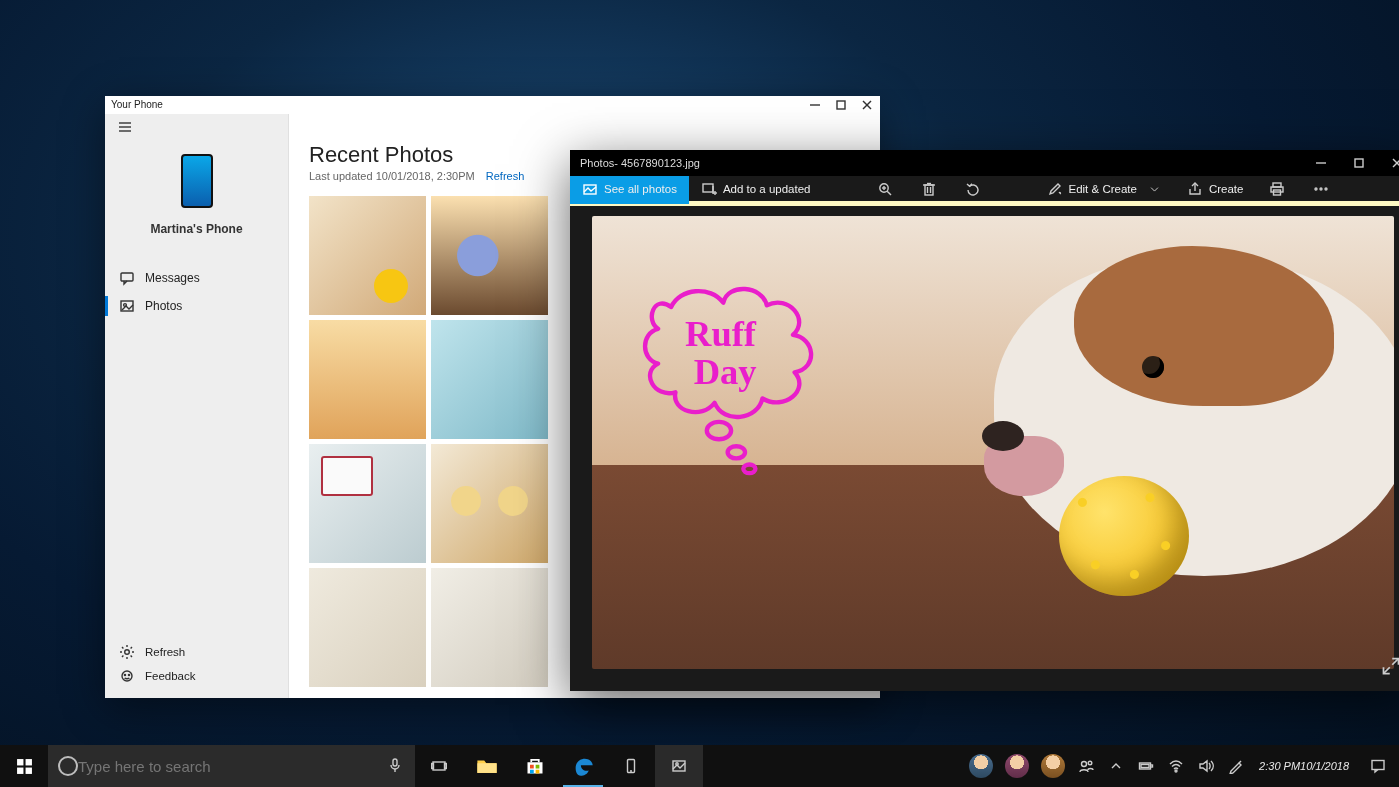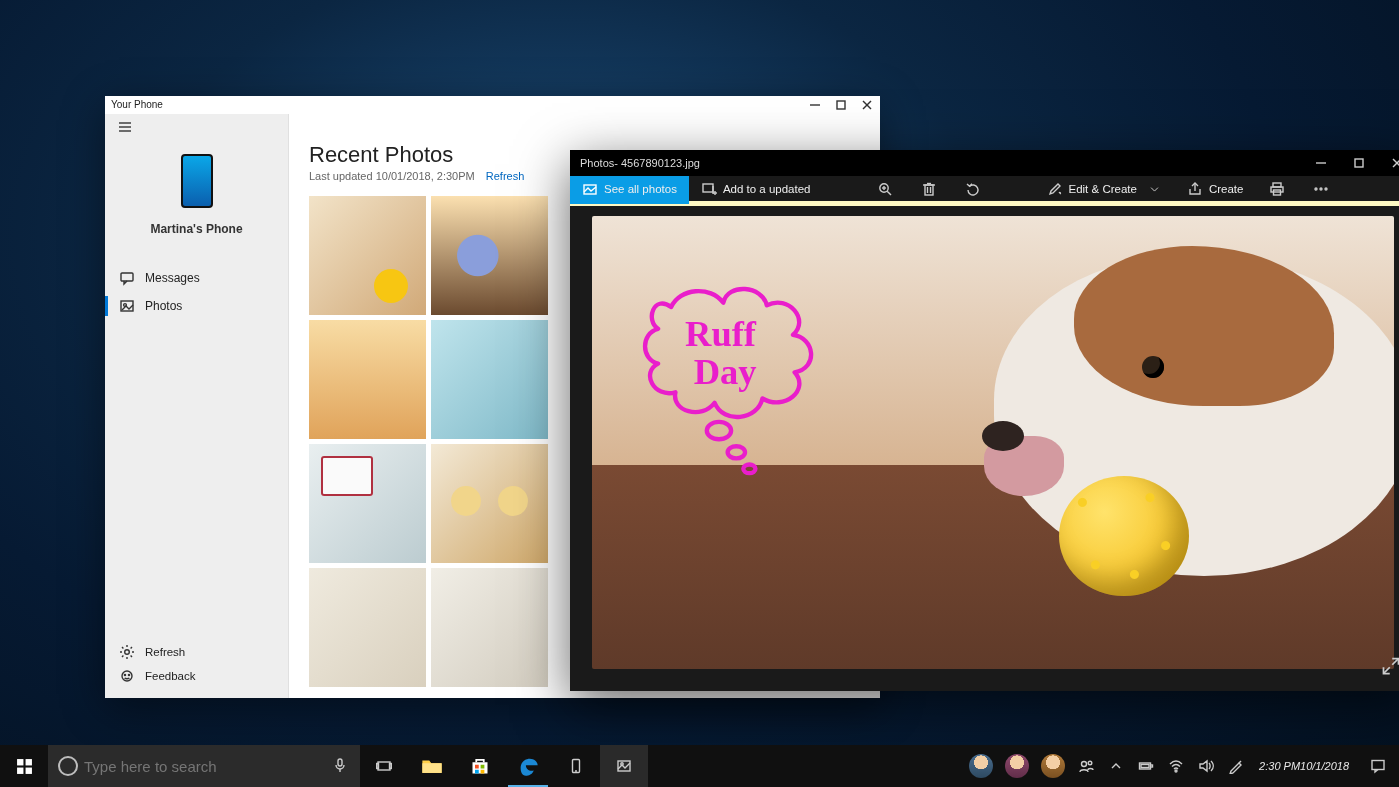--- a/index.html
+++ b/index.html
@@ -155,21 +155,21 @@
     display:flex;align-items:center;justify-content:center; color:#eee;
   }
 
   
   .taskbar {
     position:absolute; left:0; right:0; bottom:0; height:42px;
     background:#101010; display:flex; align-items:stretch; color:#ddd;
   }
   .tb-start { width:48px; display:flex; align-items:center; justify-content:center; }
   .tb-search {
-    width:312px; background:#2b2b2b; display:flex; align-items:center; gap:6px;
+    width:367px; background:#2b2b2b; display:flex; align-items:center; gap:0;
     padding:0 10px; color:#bdbdbd;
   }
   .tb-search .circle { width:20px;height:20px;border:2px solid #bdbdbd;border-radius:50%; }
   .tb-search input {
     flex:1; background:transparent; border:none; color:#cfcfcf; font-size:15px;
     outline:none;
   }
   .tb-search .mic { width:20px; text-align:center; font-size:14px; }
   .tb-item {
     width:48px; display:flex; align-items:center; justify-content:center; position:relative;

